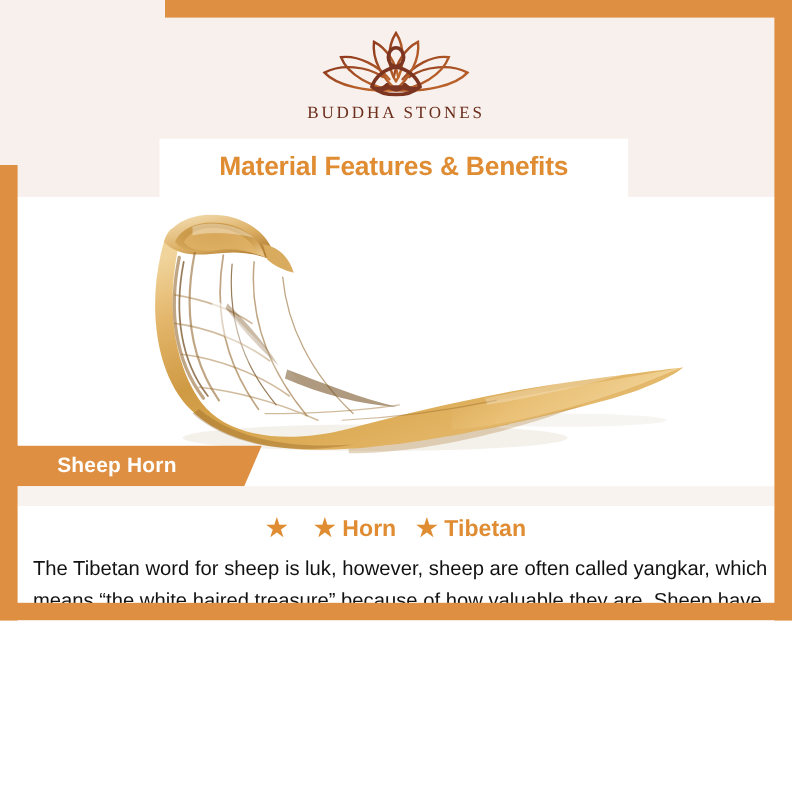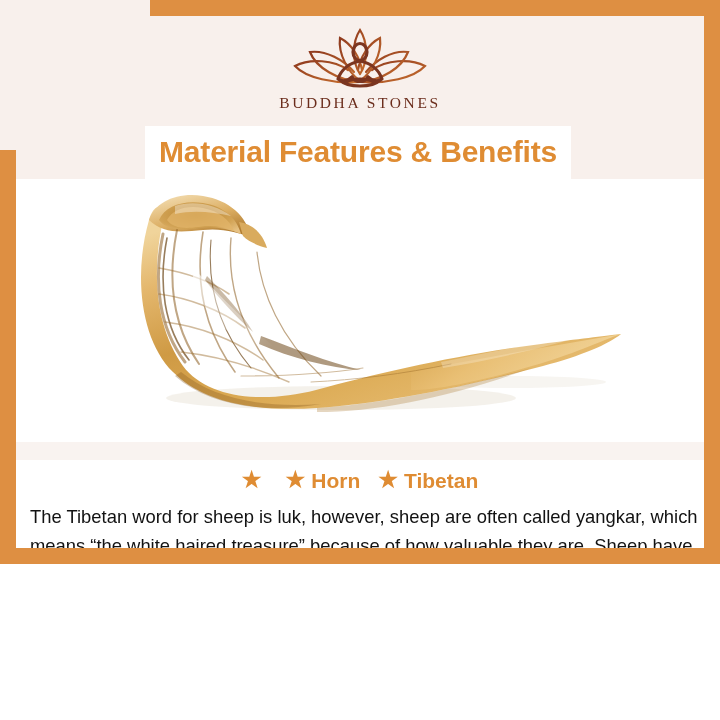--- a/index.html
+++ b/index.html
@@ -55,21 +55,21 @@
     color:#6b2d1c;font-weight:400;white-space:nowrap;
   }
 
   
   .title-band{
     position:absolute;left:145px;top:126px;width:426px;height:53px;
     background:#ffffff;z-index:14;
     display:flex;align-items:center;justify-content:center;
   }
   .title-text{
-    font-size:30px;font-weight:bold;color:#df8c33;
+    font-size:24px;font-weight:bold;color:#df8c33;
     letter-spacing:-0.2px;white-space:nowrap;line-height:1;
     transform:translateY(-1px);
   }
 
   
   .hero{
     position:absolute;left:16px;top:179px;width:688px;height:268px;
     background:#ffffff;z-index:8;overflow:hidden;
   }
   .horn-svg{position:absolute;left:95px;top:-3px;width:520px;height:250px;}
@@ -247,20 +247,26 @@
 
       <path d="M86 96 C110 120 136 148 162 170 C140 176 112 156 92 128 C80 114 78 100 86 96 Z" fill="url(#sheen)"></path>
       <path d="M64 30 C82 24 104 28 120 40 C102 36 82 34 64 38 Z" fill="#ffffff" opacity="0.35"></path>
       <path d="M330 186 C380 176 440 164 494 154 C440 170 382 184 332 192 Z" fill="#ffffff" opacity="0.25"></path>
 
       <path d="M70 196 C104 224 156 232 210 228 C154 238 98 230 64 200 Z" fill="#8d5f22" opacity="0.35"></path>
       <path d="M206 232 C268 228 340 214 420 192 C344 220 268 236 206 236 Z" fill="#a8762f" opacity="0.3"></path>
     </svg>
   </div>
 
+  <div class="label-banner">
+    <svg width="240" height="37" viewBox="0 0 240 37">
+      <polygon points="0,0 238,0 222,37 0,37" fill="#de8f42"></polygon>
+    </svg>
+    <div class="label-text">Sheep Horn</div>
+  </div>
 
   <div class="strip"></div>
 
   <div class="title-band">
     <div class="title-text">Material Features &amp; Benefits</div>
   </div>
 
   <div class="bottom">
     <div class="benefits">
       <span class="benefit">

